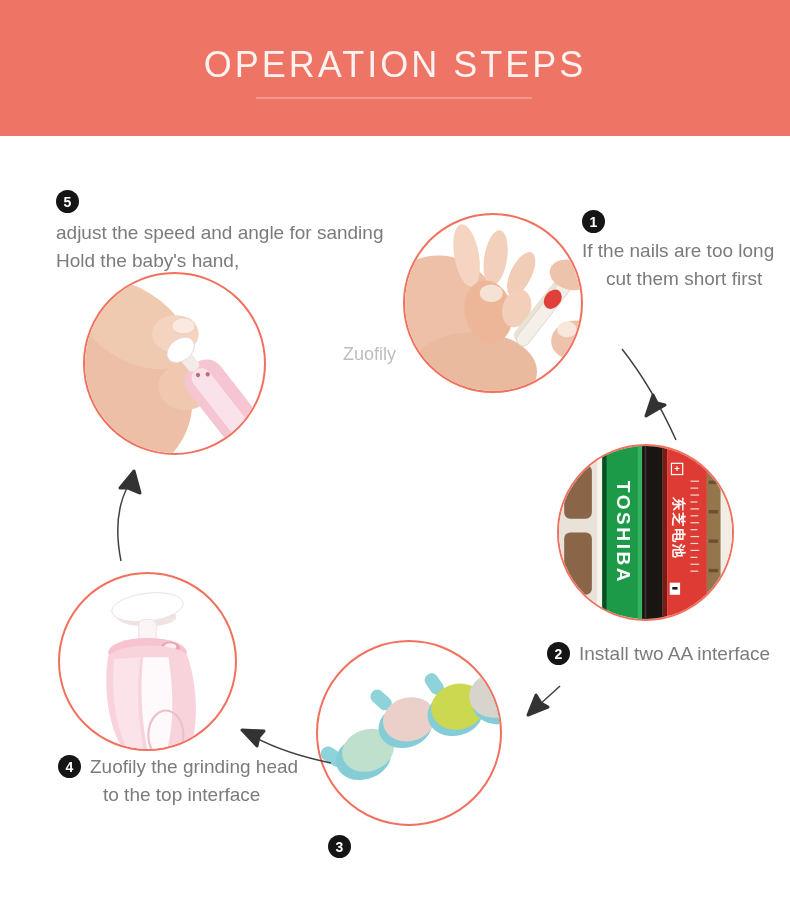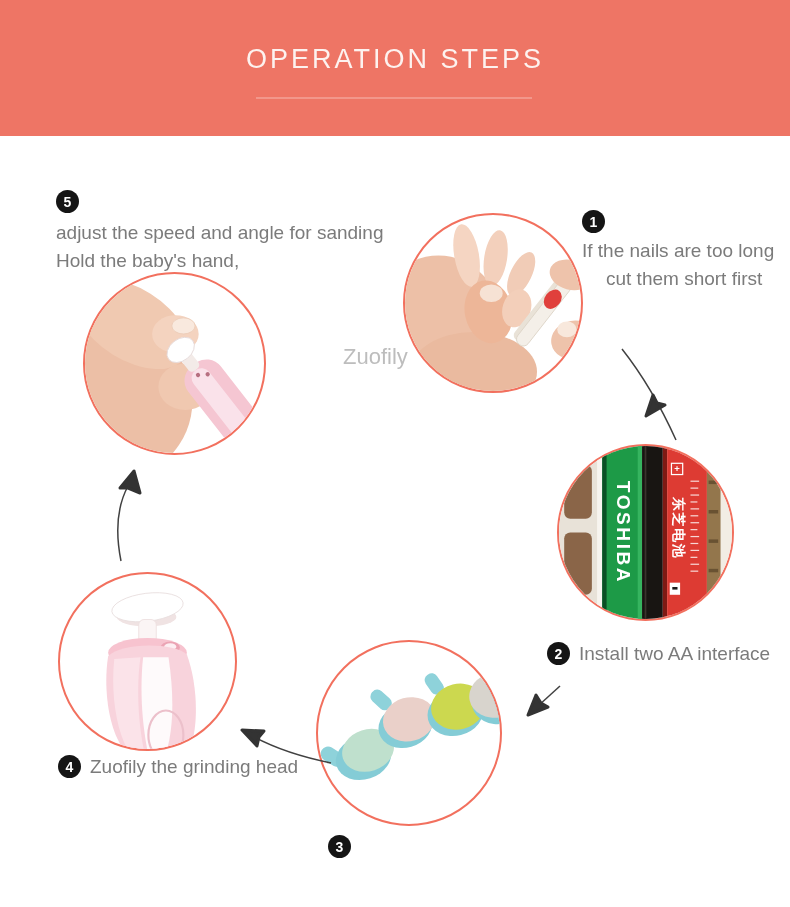--- a/index.html
+++ b/index.html
@@ -5,21 +5,21 @@
   html,body{margin:0;padding:0;background:#ffffff;}
   .canvas{
     position:relative;width:790px;height:907px;margin:0 auto;
     background:#ffffff;overflow:hidden;
     font-family:"Liberation Sans","DejaVu Sans",sans-serif;
   }
   
   .hdr{position:absolute;left:0;top:0;width:790px;height:136px;background:#ee7565;}
   .hdr-title{
     position:absolute;left:0;top:44px;width:100%;text-align:center;
-    color:#fdf2ef;font-size:27px;font-weight:400;letter-spacing:3px;
+    color:#fdf2ef;font-size:36px;font-weight:400;letter-spacing:3px;
   }
   .hdr-underline{position:absolute;left:256px;top:97px;width:276px;height:2px;background:rgba(255,255,255,0.25);}
   
   .stepline{color:#7b7b7b;font-size:19px;line-height:28px;white-space:nowrap;}
   .badge{
     width:23px;height:23px;border-radius:50%;background:#151515;color:#ffffff;
     display:flex;align-items:center;justify-content:center;
     font-size:14px;font-weight:bold;flex:0 0 auto;
   }
   .blk{position:absolute;}
@@ -28,21 +28,21 @@
   .blk1{left:582px;top:210px;}
   .blk1 .badge{margin-bottom:4px;}
   .blk1 .indent{margin-left:24px;}
   .inline-label{position:absolute;display:flex;gap:9px;align-items:flex-start;}
   .lbl2{left:547px;top:640px;}
   .lbl3{left:328px;top:833px;}
   .lbl4{left:58px;top:753px;}
   .inline-label .badge{margin-top:2px;}
   .lbl4 .indent{margin-left:13px;}
   
-  .watermark{position:absolute;left:343px;top:344px;color:#bdbdbd;font-size:22px;}
+  .watermark{position:absolute;left:343px;top:344px;color:#bdbdbd;font-size:18px;}
   
   .circle{
     position:absolute;border-radius:50%;border:2px solid #f2705e;
     overflow:hidden;background:#ffffff;box-sizing:border-box;
   }
   .c5{left:83px;top:272px;width:183px;height:183px;}
   .c1{left:403px;top:213px;width:180px;height:180px;}
   .c2{left:557px;top:444px;width:177px;height:177px;}
   .c3{left:316px;top:640px;width:186px;height:186px;}
   .c4{left:58px;top:572px;width:179px;height:179px;}
@@ -204,20 +204,21 @@
   </div>
 
   <div class="inline-label lbl3">
     <div class="badge">3</div>
   </div>
 
   <div class="inline-label lbl4">
     <div class="badge">4</div>
     <div>
       <div class="stepline">Zuofily the grinding head</div>
+      <div class="stepline indent">to the top interface</div>
     </div>
   </div>
 
   <svg class="arrows" viewBox="0 0 790 907">
     <g>
       <path d="M 622 349 Q 652 387 676 440" fill="none" stroke="#414141" stroke-width="1.5"></path>
       <polygon points="646,416 665,405 657,403 653,395" fill="#333333" stroke="#333333" stroke-width="3" stroke-linejoin="round"></polygon>
     </g>
     <g>
       <path d="M 560 686 L 538 706" fill="none" stroke="#414141" stroke-width="1.5"></path>

